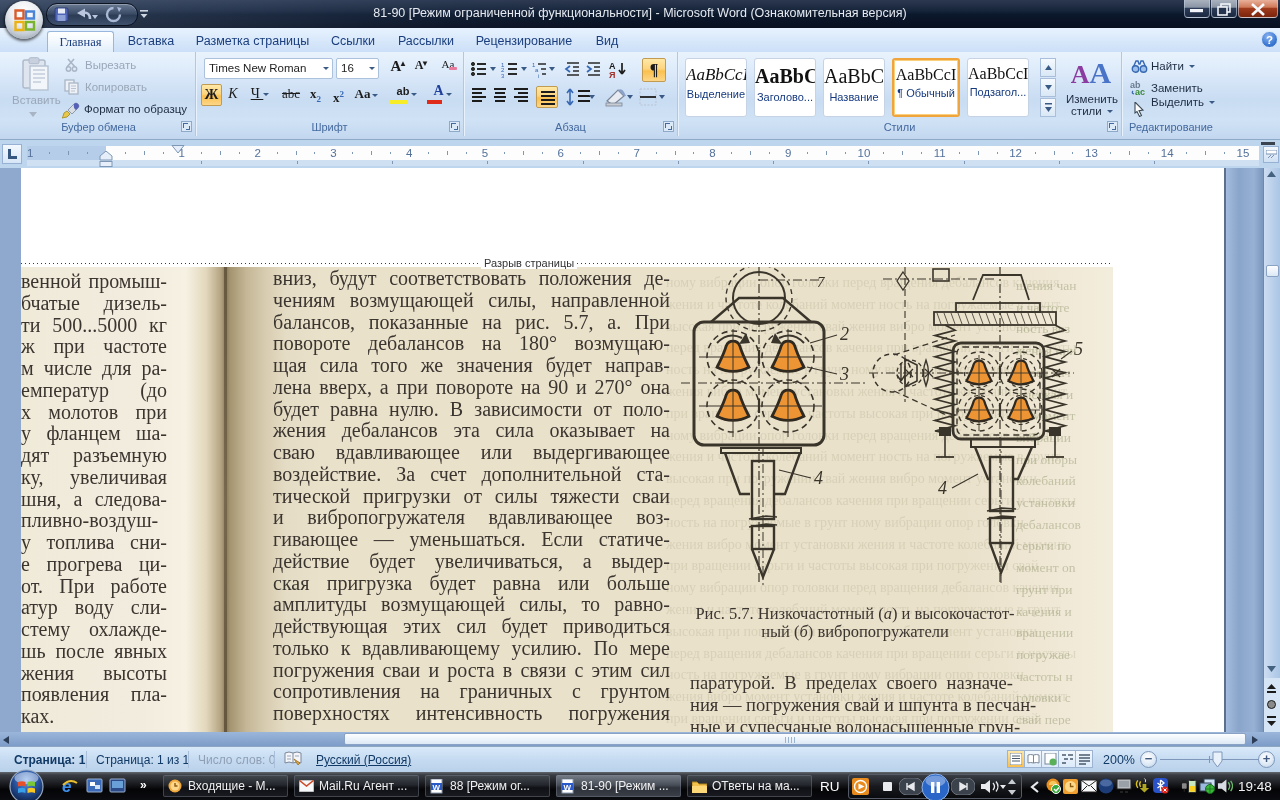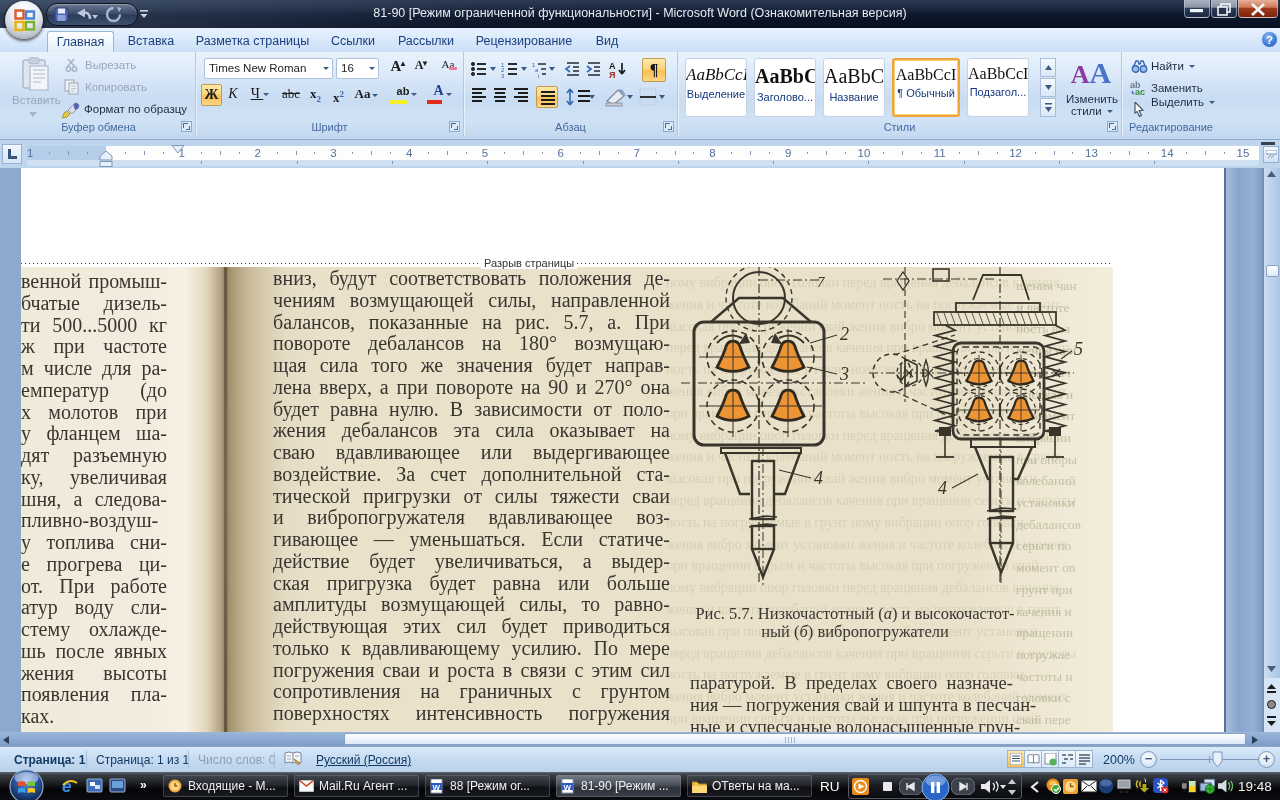--- a/index.html
+++ b/index.html
@@ -152,21 +152,21 @@
   <div id="orb">
     <svg class="wg" style="left:8px;top:7px;" width="23" height="25" viewBox="0 0 23 25">
       <path d="M2.5 2.5 h8 v8 h-8 z" fill="none" stroke="#d95b2b" stroke-width="2.4"></path>
       <path d="M13 3.5 h8 v7 h-8 z" fill="none" stroke="#4a84d8" stroke-width="2.4"></path>
       <path d="M2.5 14 h8 v8 h-8 z" fill="none" stroke="#ecb211" stroke-width="2.4"></path>
       <path d="M13 14 h8 v7.5 h-8 z" fill="none" stroke="#7ab32e" stroke-width="2.4"></path>
     </svg>
   </div>
 
   <div id="tabrow">
-    <div class="tab active" style="left:47px;width:67px;">Главная</div>
+    <div class="tab active" style="left:47px;width:67px;font-family:Liberation Serif, serif;">Главная</div>
     <div class="tab" style="left:120px;width:62px;">Вставка</div>
     <div class="tab" style="left:190px;width:125px;">Разметка страницы</div>
     <div class="tab" style="left:323px;width:60px;">Ссылки</div>
     <div class="tab" style="left:391px;width:70px;">Рассылки</div>
     <div class="tab" style="left:469px;width:110px;">Рецензирование</div>
     <div class="tab" style="left:586px;width:42px;">Вид</div>
   </div>
   <div id="helpbtn">?</div>
 
   <div id="ribbon">

